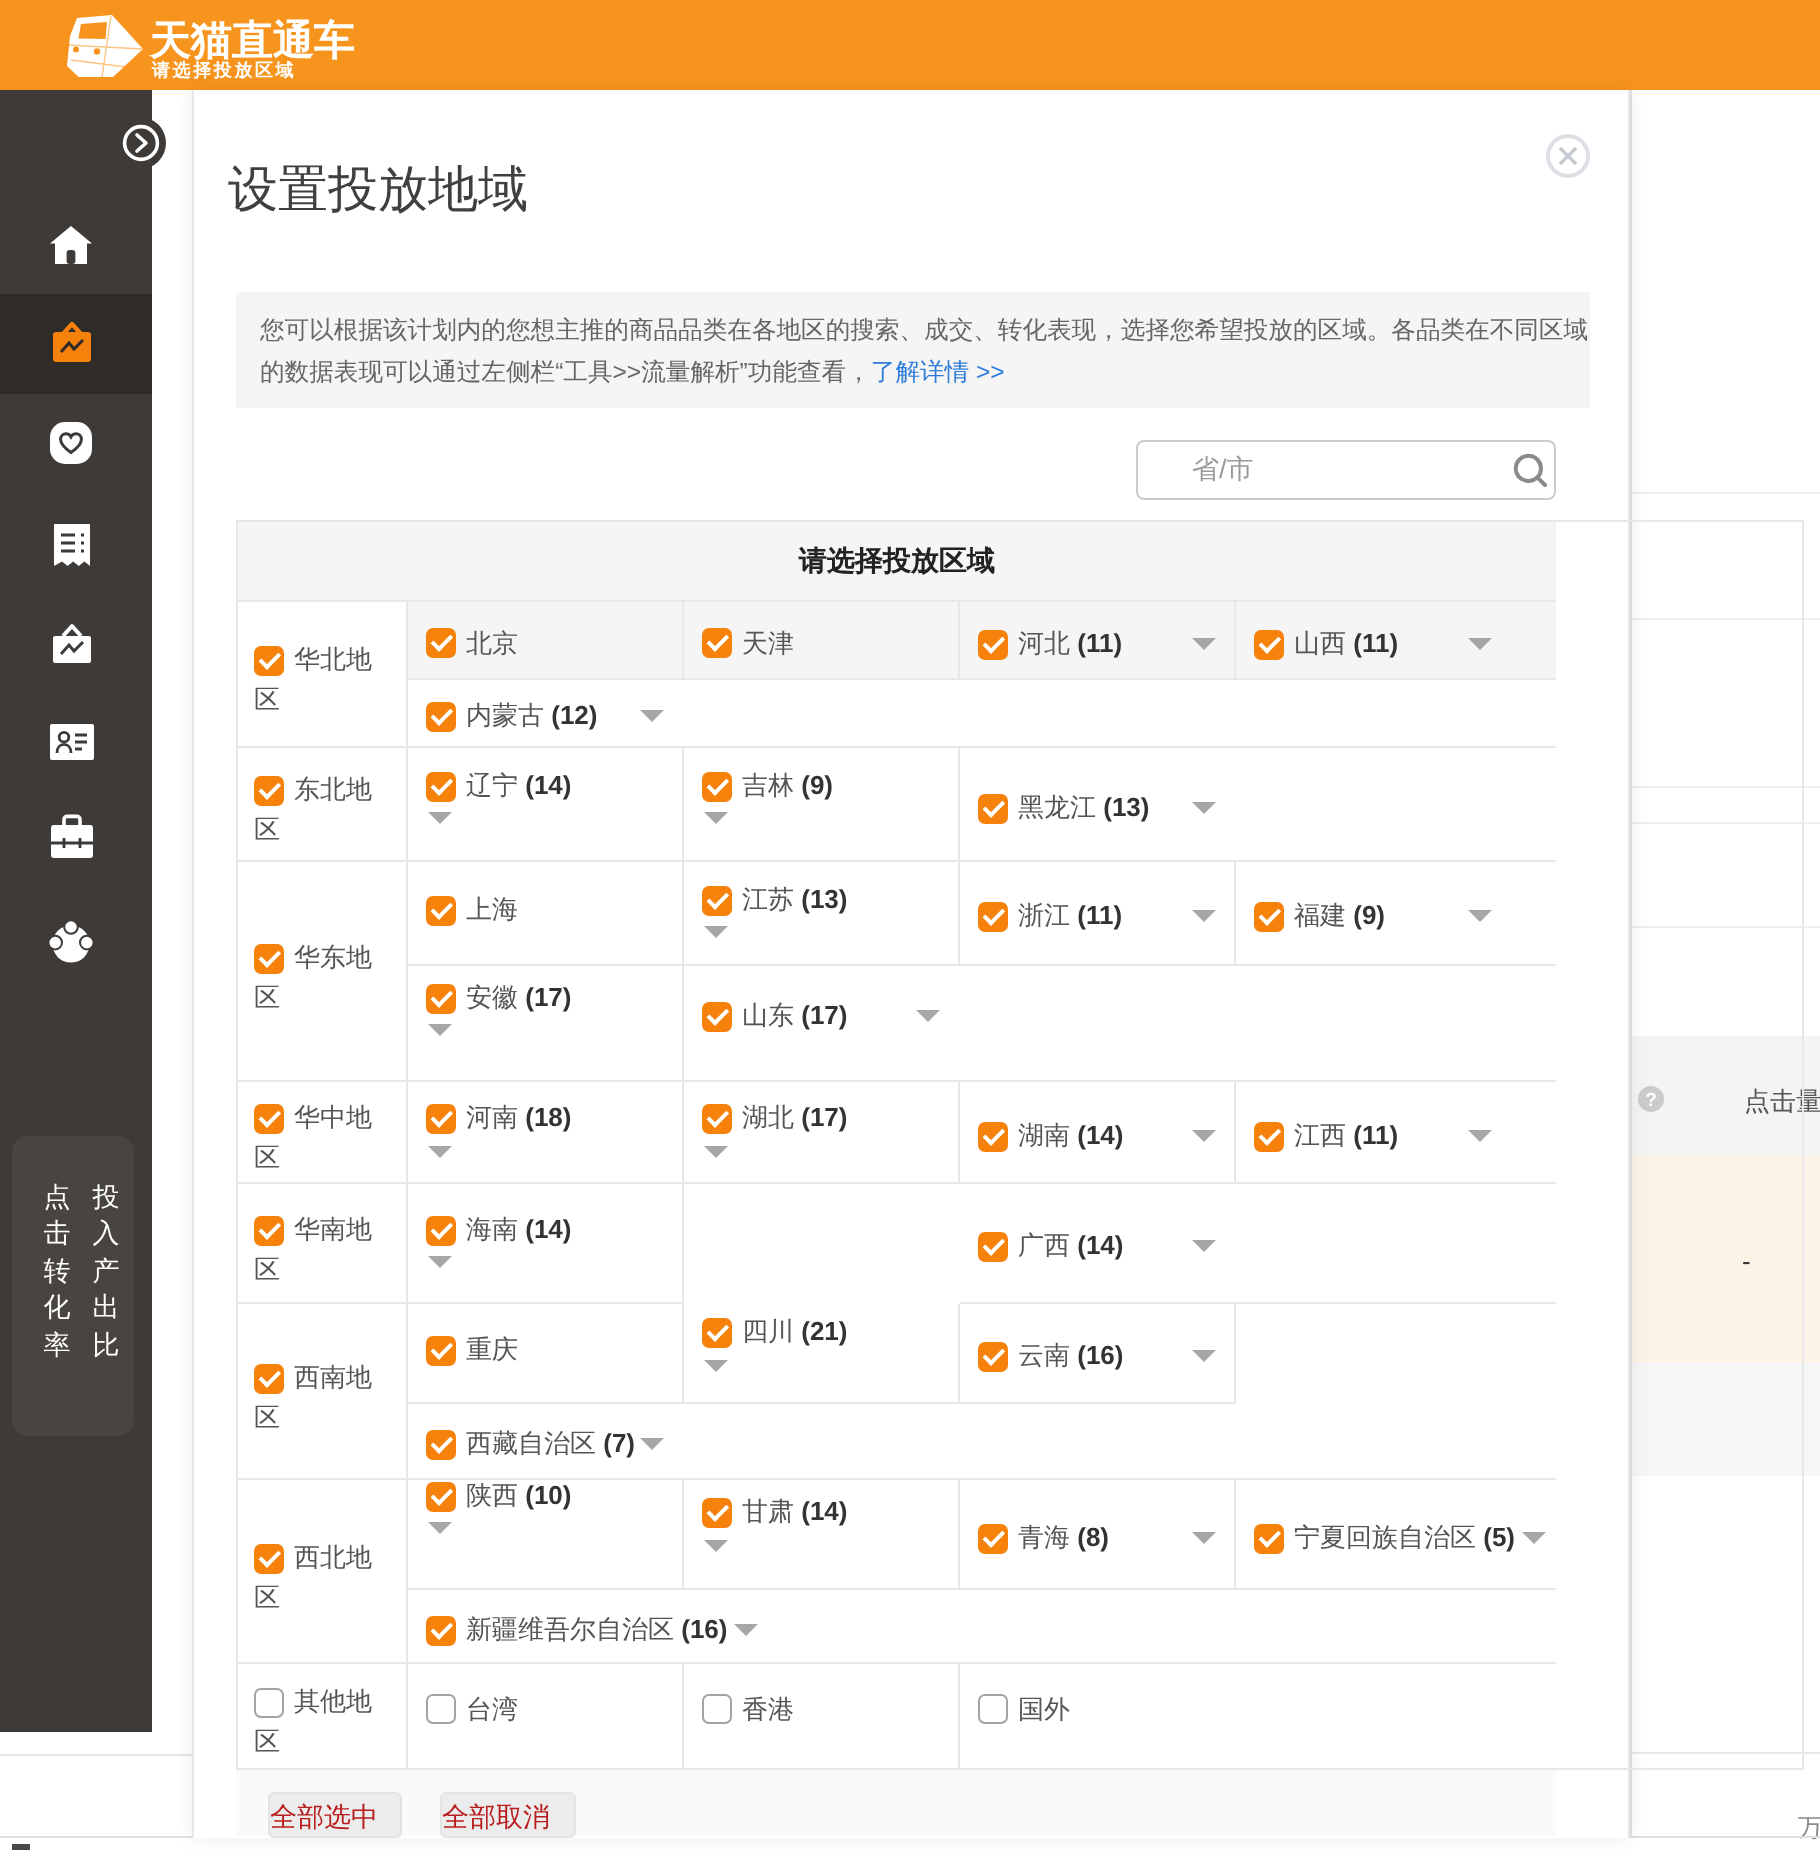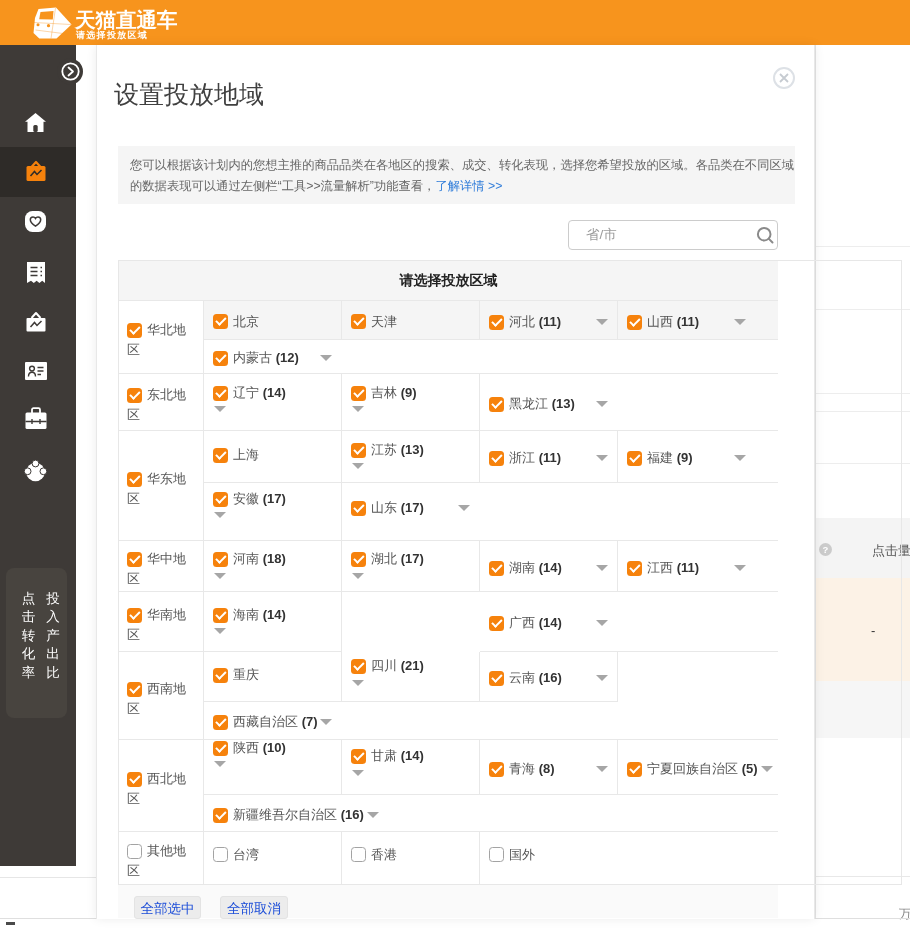--- a/index.html
+++ b/index.html
@@ -14,21 +14,21 @@
 #sel{left:0;top:147px;width:76px;height:50px;background:#2e2b28}
 .ico{position:absolute;left:24px}
 #vpanel{left:6px;top:568px;width:61px;height:150px;background:#48443f;border-radius:8px}
 .vcol{position:absolute;top:22px;font-size:13.5px;line-height:18.4px;color:#fff;text-align:center;width:14px}
 
 #modal{left:96px;top:45px;width:719px;height:874px;background:#fff;border-left:1px solid #e8e8e8;border-right:1px solid #e8e8e8;box-shadow:0 0 10px rgba(0,0,0,.08)}
 #title{left:114px;top:78px;font-size:25px;color:#404040}
 #close{left:773px;top:67px;width:22px;height:22px;border:2px solid #dde1e6;border-radius:50%}
 #infobox{left:118px;top:146px;width:677px;height:58px;background:#f5f5f5;font-size:12.3px;line-height:21px;color:#666;padding:8.5px 12px;white-space:nowrap}
 #infobox a{color:#2f7cd9;text-decoration:none}
-#search{left:568px;top:220px;width:210px;height:30px;border:1px solid #ccc;border-radius:4px;font-size:13.5px;color:#9a9a9a;line-height:28px;padding-left:17px}
+#search{left:568px;top:220px;width:210px;height:30px;border:1px solid #ccc;border-radius:4px;font-size:13.5px;color:#9a9a9a;line-height:28px;padding-left:27px}
 
 #tbl{left:118px;top:260px;width:784px;display:grid;grid-template-columns:85px 138px 138px 138px 160px;grid-template-rows:40px 39px 34px 57px 52px 58px 51px 60px 50px 38px 55px 37px 52px;border:1px solid #e7e7e7}
 #tbl .c{border-right:1px solid #e8e8e8;border-bottom:1px solid #e8e8e8;position:relative;display:flex;align-items:center;padding-left:9px;padding-top:3px;font-size:13px;color:#555}
 #tbl .c.nr{border-right:none}
 #tbl .c.nb{border-bottom:none}
 #thead{grid-column:1/6;background:#f5f5f5;display:flex;align-items:center;justify-content:center;font-size:14px;font-weight:bold;color:#222;border-bottom:1px solid #e8e8e8}
 .gray{background:#f5f5f5}
 .reg{padding:6px 10px 6px 8px!important;line-height:20px;display:block!important;padding-top:0!important;padding-bottom:0!important}
 .reg .inner{position:absolute;top:calc(50% + 3px);transform:translateY(-50%);left:8px;right:10px}
 b.ct{color:#333}
@@ -41,21 +41,21 @@
 .arr{display:inline-block;width:0;height:0;border:6px solid transparent;border-top:6.5px solid #a6a6a6;border-bottom:0;vertical-align:1px}
 
 #tbl .c.b2{flex-direction:column;align-items:flex-start;justify-content:center;padding-top:0}
 .b2 .l1{line-height:16px;white-space:nowrap}
 .b2 .l2{line-height:11px;padding-left:1px}
 .b2 .l2 .arr{margin-top:5.5px}
 
 .lbl{display:inline-block;min-width:107px;white-space:nowrap}
 
 #tfoot{left:118px;top:885px;width:660px;height:33px;background:#fafafa}
-.btn{position:absolute;top:11px;height:23px;background:#ececec;border:1px solid #e3e3e3;border-radius:3px;font-size:13.5px;color:#1d4ed8;line-height:20px;text-align:center;padding-top:2px}
+.btn{position:absolute;top:11px;height:23px;background:#ececec;border:1px solid #e3e3e3;border-radius:3px;font-size:13.5px;color:#b91c1c;line-height:20px;padding-top:2px}
 
 .hline{position:absolute;height:1px;background:#ededed}
 #qband{left:816px;top:518px;width:94px;height:60px;background:#f4f4f4}
 #bband{left:816px;top:578px;width:94px;height:103px;background:#fcf2e6}
 #gband{left:816px;top:681px;width:94px;height:57px;background:#f6f6f6}
 #vline-r{left:815px;top:45px;width:1px;height:874px;background:#e3e3e3}
 #foottext{left:817px;top:930px;font-size:12.5px;color:#8a8a8a;white-space:nowrap}
 #dash{left:6px;top:922px;width:9px;height:2.5px;background:#4a4a4a}
 </style></head>
 <body>

